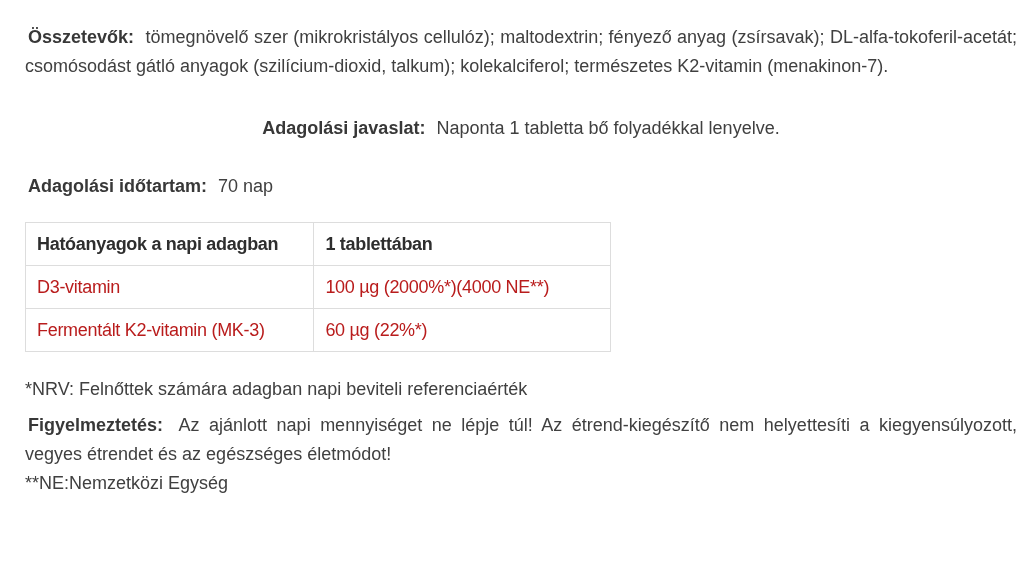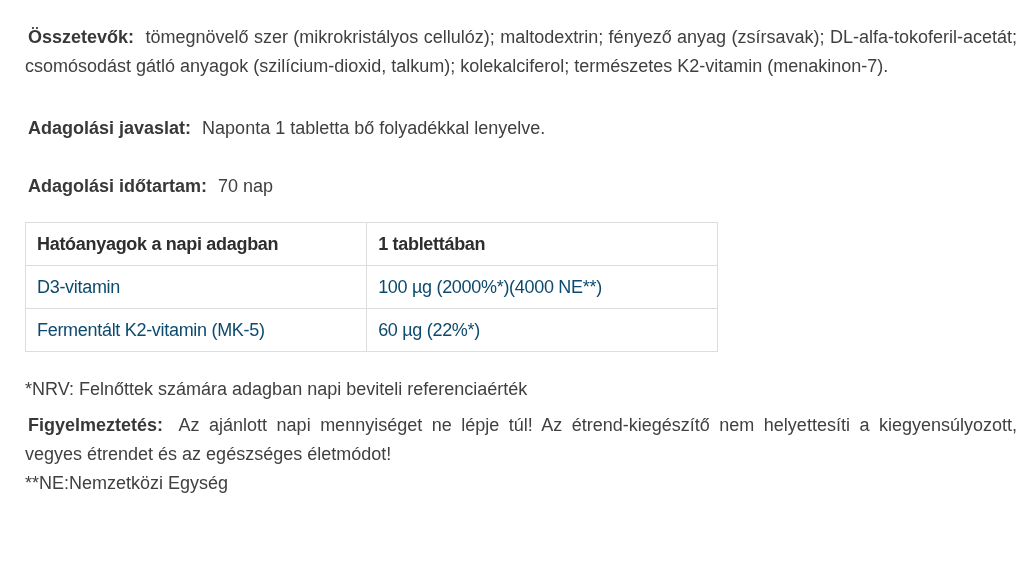--- a/index.html
+++ b/index.html
@@ -11,41 +11,41 @@
     padding: 14px 16px 16px 16px;
     font-family: "Liberation Sans", "DejaVu Sans", sans-serif;
     font-size: 18px;
     line-height: 29px;
     color: #404040;
     overflow: hidden;
   }
   .para { text-align: justify; }
   .para strong { color: #383838; font-weight: bold; }
   .p-ingredients   { margin: 0 0 33px 0; }
-  .p-dosage        { margin: 0 0 29px 0; text-align: left; }
+  .p-dosage        { margin: 0 0 29px 0; text-align: center; }
   .p-duration      { margin: 0 0 21px 0; text-align: left; }
   .note            { margin: 0 0 7px 0;  text-align: left; }
   .p-warning       { margin: 0; }
 
   table.nutrients {
     border-collapse: collapse;
-    width: 693px;
+    width: 586px;
     margin: 0 0 23px 0;
     table-layout: fixed;
   }
   table.nutrients th,
   table.nutrients td {
     border: 1px solid #dddddd;
     text-align: left;
     vertical-align: middle;
     padding: 9px 12px 9px 11px;
     font-size: 18px;
     line-height: 24px;
     letter-spacing: -0.3px;
-    color: #0c4a6e;
+    color: #b91c1c;
   }
   table.nutrients th {
     font-weight: bold;
     color: #2e2e2e;
   }
   table.nutrients col.c1 { width: 49.3%; }
   table.nutrients col.c2 { width: 50.7%; }
 </style>
 </head>
 <body>
@@ -68,21 +68,21 @@
         <th>Hatóanyagok a napi adagban</th>
         <th>1 tablettában</th>
       </tr>
     </thead>
     <tbody>
       <tr>
         <td>D3-vitamin</td>
         <td>100 µg (2000%*)(4000 NE**)</td>
       </tr>
       <tr>
-        <td>Fermentált K2-vitamin (MK-5)</td>
+        <td>Fermentált K2-vitamin (MK-3)</td>
         <td>60 µg (22%*)</td>
       </tr>
     </tbody>
   </table>
 
   <p class="para note">*NRV: Felnőttek számára adagban napi beviteli referenciaérték</p>
 
   <p class="para p-warning"><strong>Figyelmeztetés:</strong> <span>Az ajánlott napi mennyiséget ne lépje túl! Az étrend-kiegészítő nem helyettesíti a kiegyensúlyozott, vegyes étrendet és az egészséges életmódot!</span></p>
 
   <p class="para note">**NE:Nemzetközi Egység</p>

